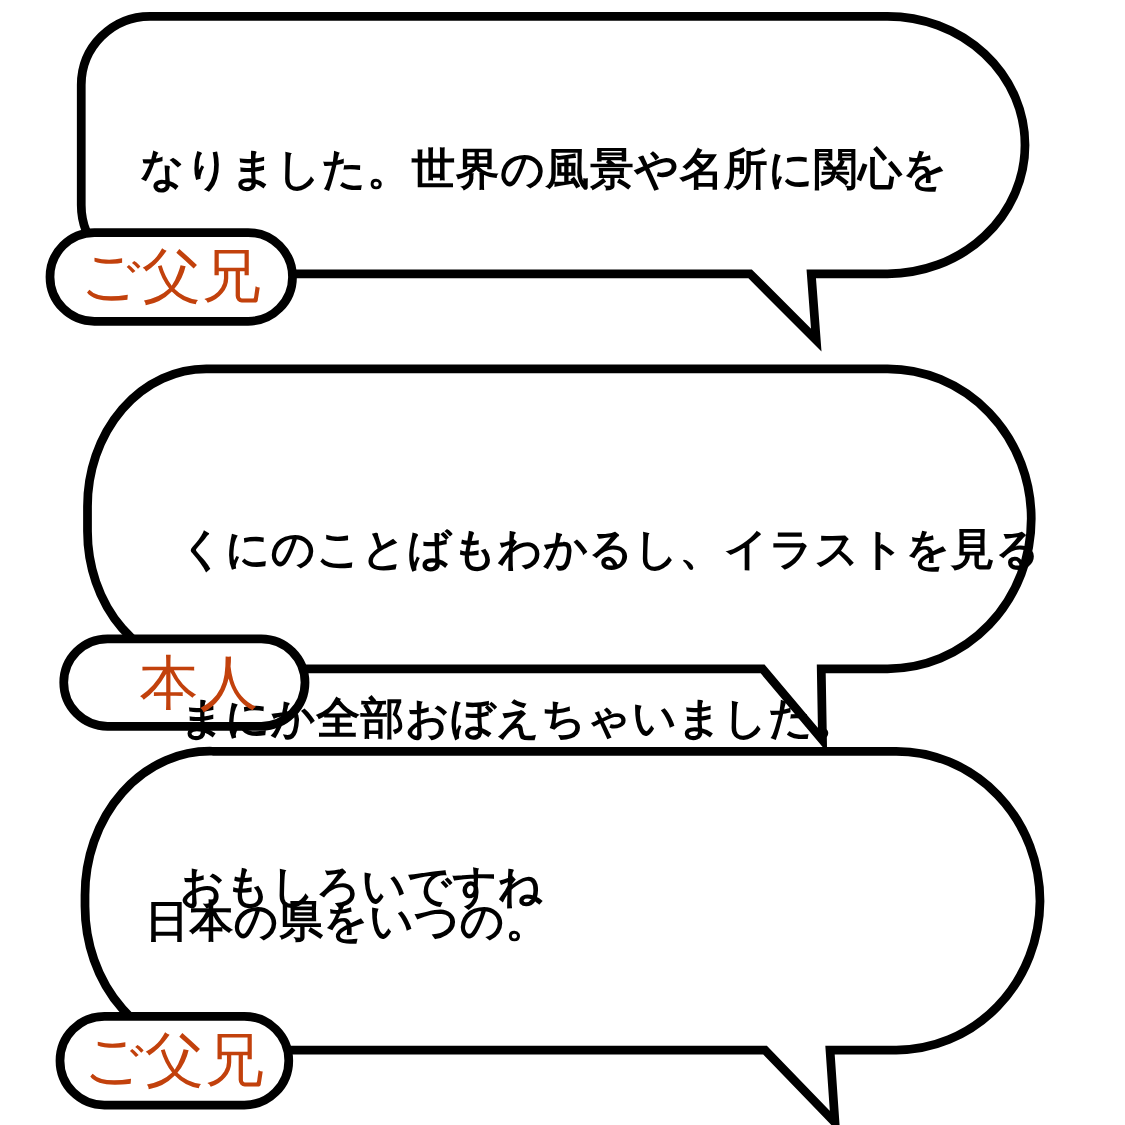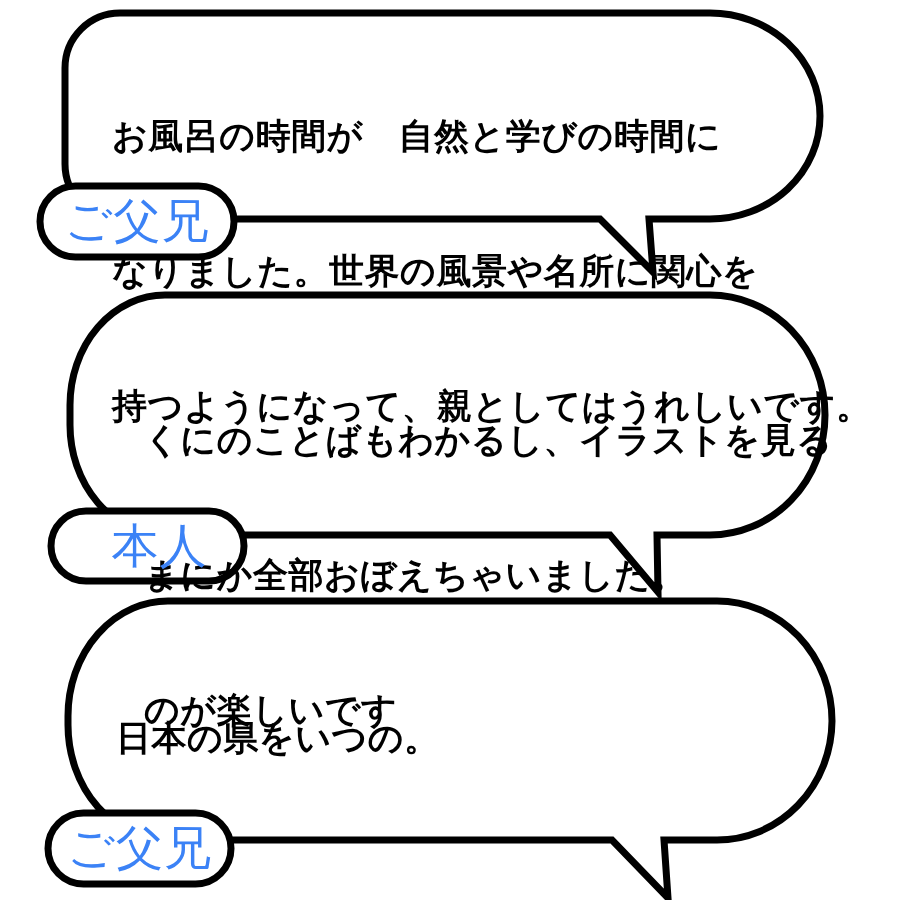--- a/index.html
+++ b/index.html
@@ -32,21 +32,21 @@
     line-height: 45px;
     letter-spacing: 0.5px;
     white-space: pre;
     z-index: 2;
   }
   .pill-label {
     position: absolute;
     display: flex;
     align-items: center;
     justify-content: center;
-    color: #3b82f6;
+    color: #c2410c;
     font-weight: 400;
     font-size: 47px;
     letter-spacing: 1px;
     white-space: pre;
     z-index: 3;
   }
   
   #text-1 { left: 112px; top: 24px; }
   #text-2 { left: 144px; top: 328px; }
   #text-3 { left: 116px; top: 626px; }
@@ -67,29 +67,27 @@
     <path d="M165,295 H710 A115 120 0 0 1 825,415 A115 120 0 0 1 710,535 H657 L658,592 L610,535 H165 A95 110 0 0 1 70,425 V405 A95 110 0 0 1 165,295 Z" fill="#ffffff" stroke="currentColor" stroke-width="7"></path>
 
     <path d="M170,601 H717 A115 120 0 0 1 832,721 A115 120 0 0 1 717,840 H664 L668,898 L612,840 H170 A100 115 0 0 1 68,725 V716 A100 115 0 0 1 170,601 Z" fill="#ffffff" stroke="currentColor" stroke-width="7"></path>
 
     <rect x="40" y="186" width="194" height="71" rx="35.5" fill="#ffffff" stroke="currentColor" stroke-width="7"></rect>
     <rect x="51" y="511" width="193" height="70" rx="35" fill="#ffffff" stroke="currentColor" stroke-width="7"></rect>
     <rect x="48" y="813" width="183" height="71" rx="35.5" fill="#ffffff" stroke="currentColor" stroke-width="7"></rect>
   </svg>
 
   <div id="text-1" class="btext">
-    <div>お風呂の時間が　自然と学びの時間に</div>
     <div>なりました。世界の風景や名所に関心を</div>
-    <div>持つようになって、親としてはうれしいです。</div>
   </div>
 
   <div id="text-2" class="btext">
     <div>くにのことばもわかるし、イラストを見る</div>
     <div>まにか全部おぼえちゃいました。</div>
-    <div>のが楽しいです</div>
+    <div>おもしろいですね</div>
   </div>
 
   <div id="text-3" class="btext">
     <div>日本の県をいつの。</div>
     
     
   </div>
 
   <div id="label-1" class="pill-label">ご父兄</div>
   <div id="label-2" class="pill-label">本人</div>

